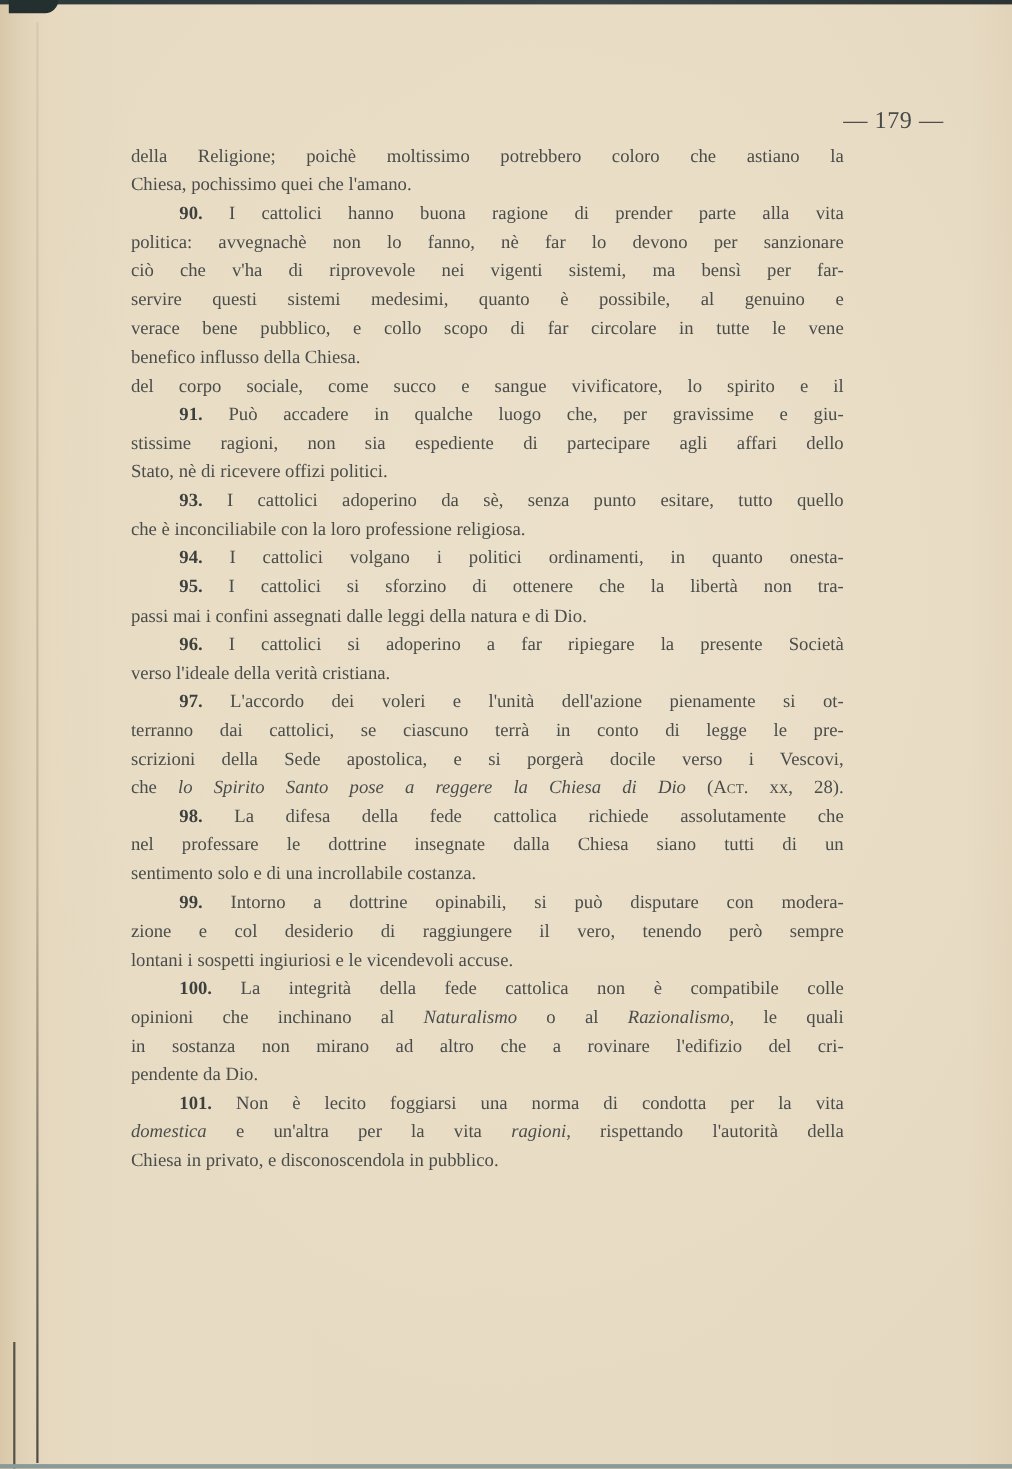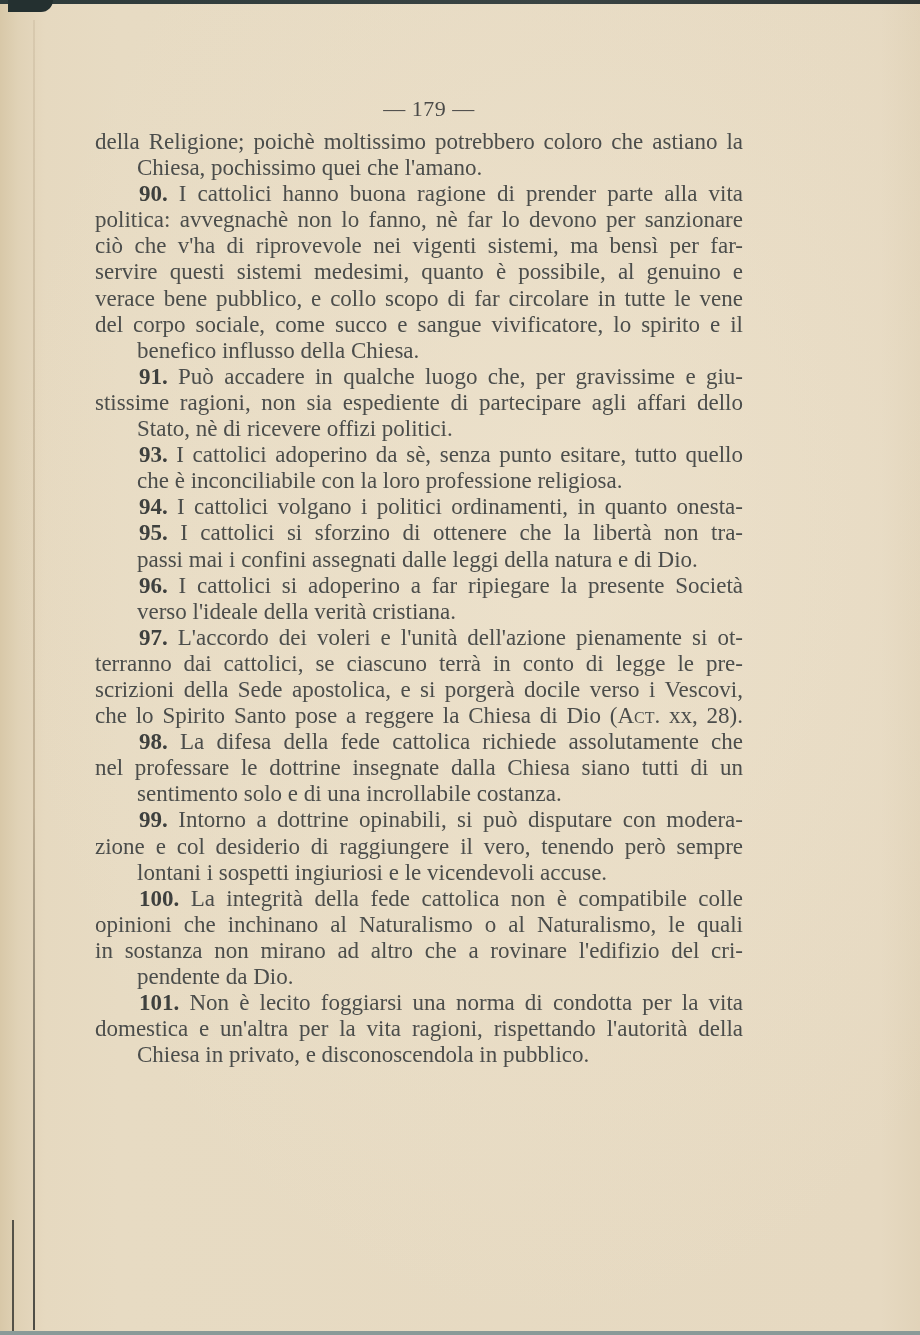--- a/index.html
+++ b/index.html
@@ -51,55 +51,55 @@
       position: absolute;
       left: 0; bottom: 0;
       width: 920px; height: 4px;
       background: #8a9a98;
     }
     .page-number {
       position: absolute;
       top: 96px;
       left: 0;
       width: 858px;
-      text-align: center;
+      text-align: right;
       font-family: "Liberation Serif", serif;
       font-size: 22px;
       color: #4a4a48;
       letter-spacing: 0.5px;
     }
     .text-block {
       position: absolute;
-      left: 95px;
+      left: 119px;
       top: 129px;
       width: 648px;
       font-family: "Liberation Serif", serif;
-      font-size: 23px;
+      font-size: 17px;
       line-height: 26.1px;
       color: #4b4d4b;
     }
     .line {
       display: block;
       white-space: nowrap;
       text-align: justify;
       text-align-last: justify;
       height: 26.1px;
     }
     .line.last {
       text-align-last: left;
-      margin-left: 42px;
     }
     .line.indent {
       padding-left: 44px;
     }
     .num {
       font-weight: bold;
       color: #3e403e;
     }
     .it {
+      font-style: italic;
     }
     .sc {
       font-variant: small-caps;
     }
   </style>
 </head>
 <body>
 
 <div class="page">
   <div class="top-edge"></div>
@@ -116,22 +116,22 @@
       <span class="line">della Religione; poichè moltissimo potrebbero coloro che astiano la</span>
       <span class="line last">Chiesa, pochissimo quei che l'amano.</span>
     </div>
 
     <div>
       <span class="line indent"><span class="num">90.</span><span> I cattolici hanno buona ragione di prender parte alla vita</span></span>
       <span class="line">politica: avvegnachè non lo fanno, nè far lo devono per sanzionare</span>
       <span class="line">ciò che v'ha di riprovevole nei vigenti sistemi, ma bensì per far-</span>
       <span class="line">servire questi sistemi medesimi, quanto è possibile, al genuino e</span>
       <span class="line">verace bene pubblico, e collo scopo di far circolare in tutte le vene</span>
+      <span class="line last">benefico influsso della Chiesa.</span>
       <span class="line">del corpo sociale, come succo e sangue vivificatore, lo spirito e il</span>
-      <span class="line last">benefico influsso della Chiesa.</span>
     </div>
 
     <div>
       <span class="line indent"><span class="num">91.</span><span> Può accadere in qualche luogo che, per gravissime e giu-</span></span>
       <span class="line">stissime ragioni, non sia espediente di partecipare agli affari dello</span>
       <span class="line last">Stato, nè di ricevere offizi politici.</span>
     </div>
 
 
     <div>
@@ -167,21 +167,21 @@
     </div>
 
     <div>
       <span class="line indent"><span class="num">99.</span><span> Intorno a dottrine opinabili, si può disputare con modera-</span></span>
       <span class="line">zione e col desiderio di raggiungere il vero, tenendo però sempre</span>
       <span class="line last">lontani i sospetti ingiuriosi e le vicendevoli accuse.</span>
     </div>
 
     <div>
       <span class="line indent"><span class="num">100.</span><span> La integrità della fede cattolica non è compatibile colle</span></span>
-      <span class="line"><span>opinioni che inchinano al </span><span class="it">Naturalismo</span><span> o al </span><span class="it">Naturalismo,</span><span> le quali</span></span>
+      <span class="line"><span>opinioni che inchinano al </span><span class="it">Naturalismo</span><span> o al </span><span class="it">Razionalismo,</span><span> le quali</span></span>
       <span class="line">in sostanza non mirano ad altro che a rovinare l'edifizio del cri-</span>
       <span class="line last">pendente da Dio.</span>
     </div>
 
     <div>
       <span class="line indent"><span class="num">101.</span><span> Non è lecito foggiarsi una norma di condotta per la vita</span></span>
       <span class="line"><span class="it">domestica</span><span> e un'altra per la vita </span><span class="it">ragioni,</span><span> rispettando l'autorità della</span></span>
       <span class="line last">Chiesa in privato, e disconoscendola in pubblico.</span>
     </div>
 

